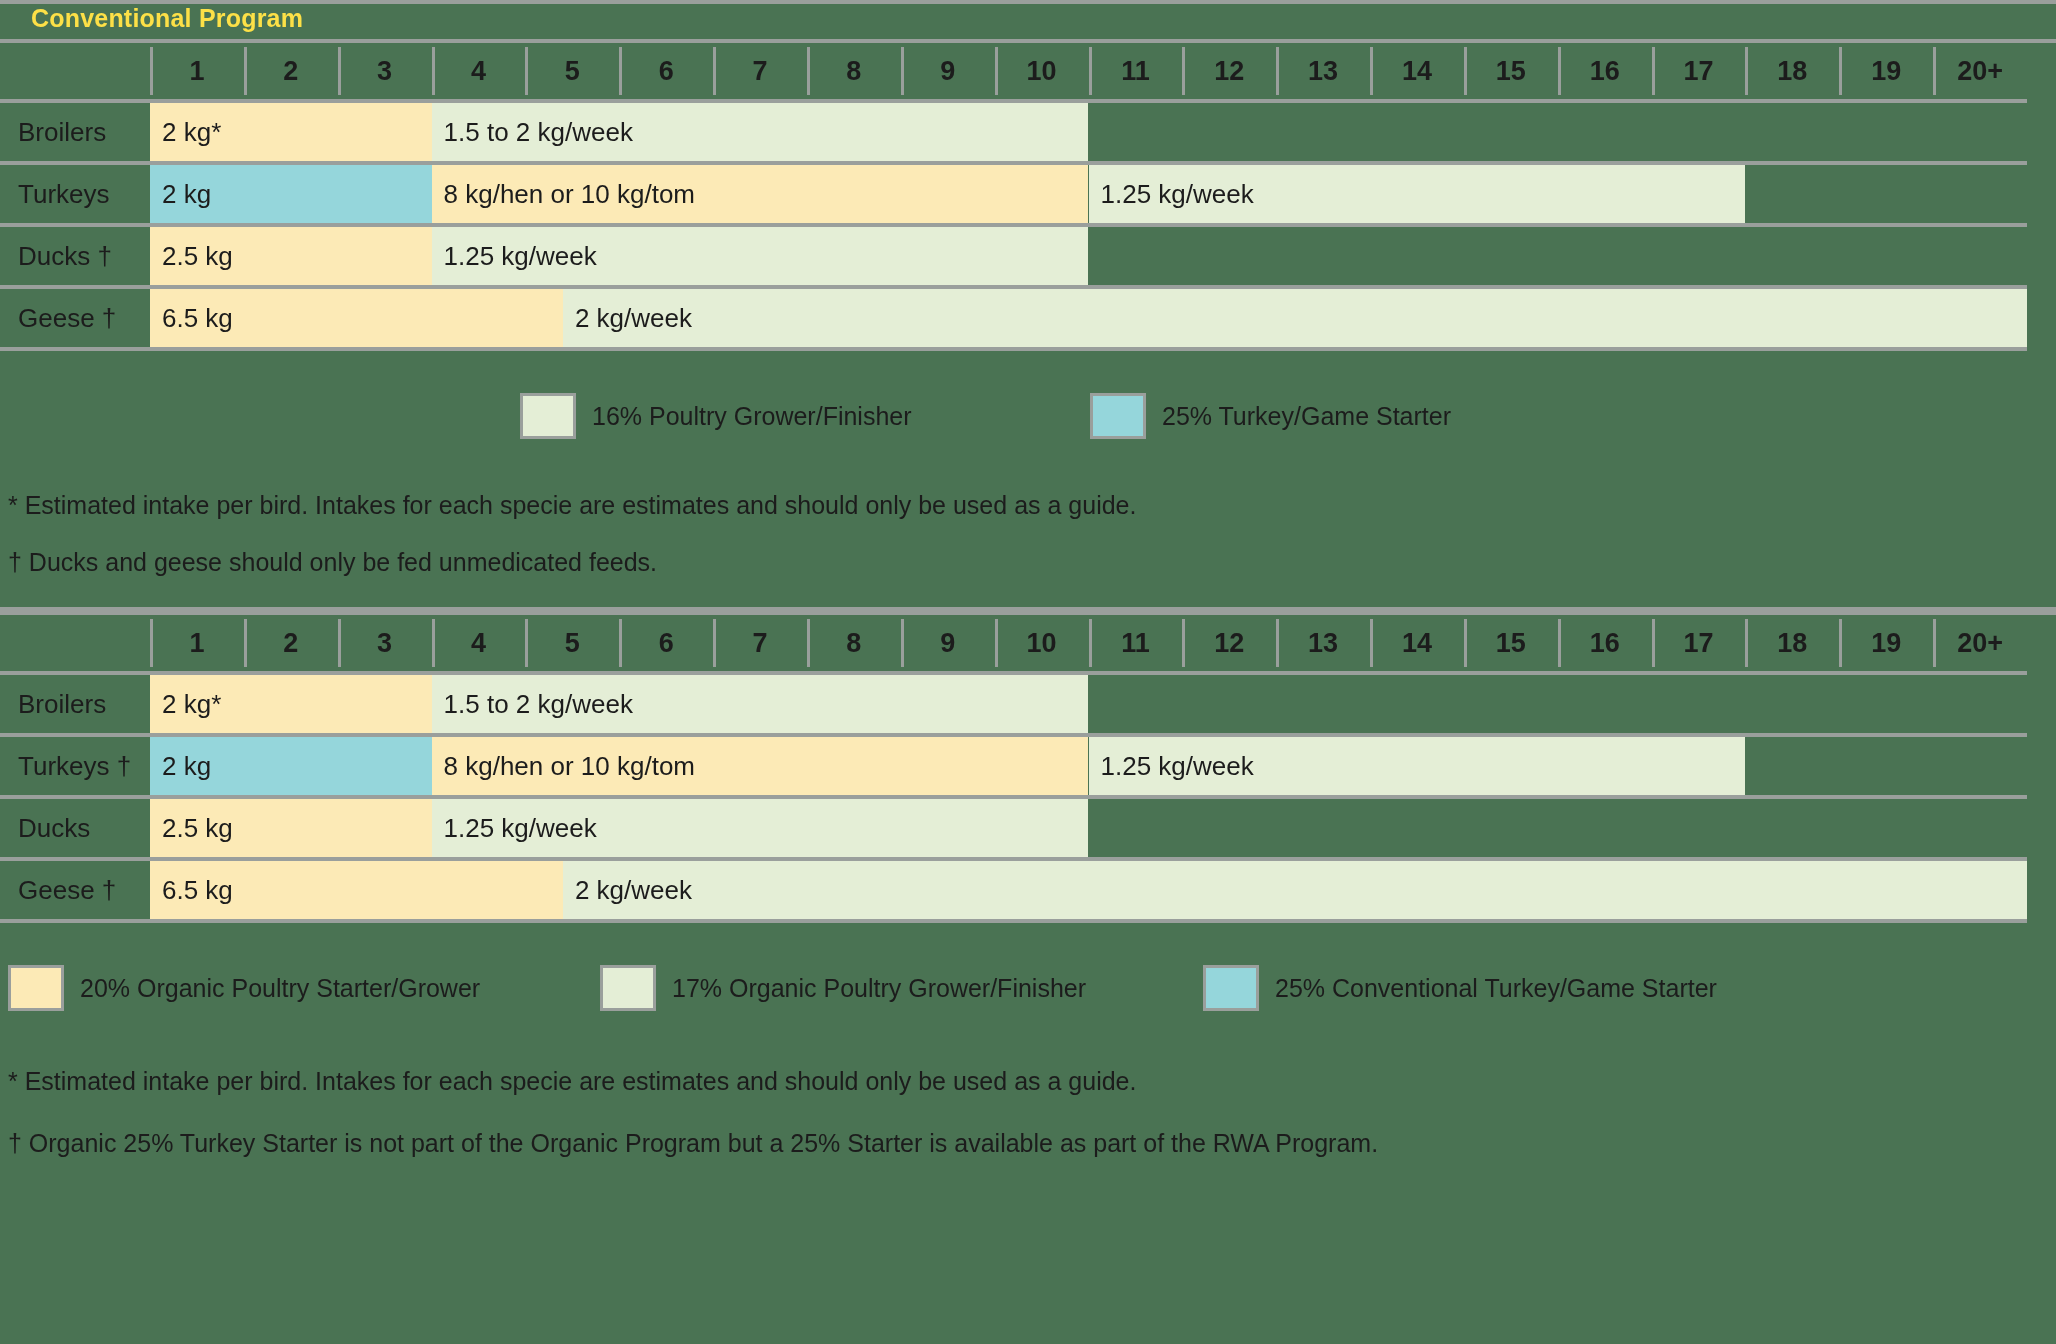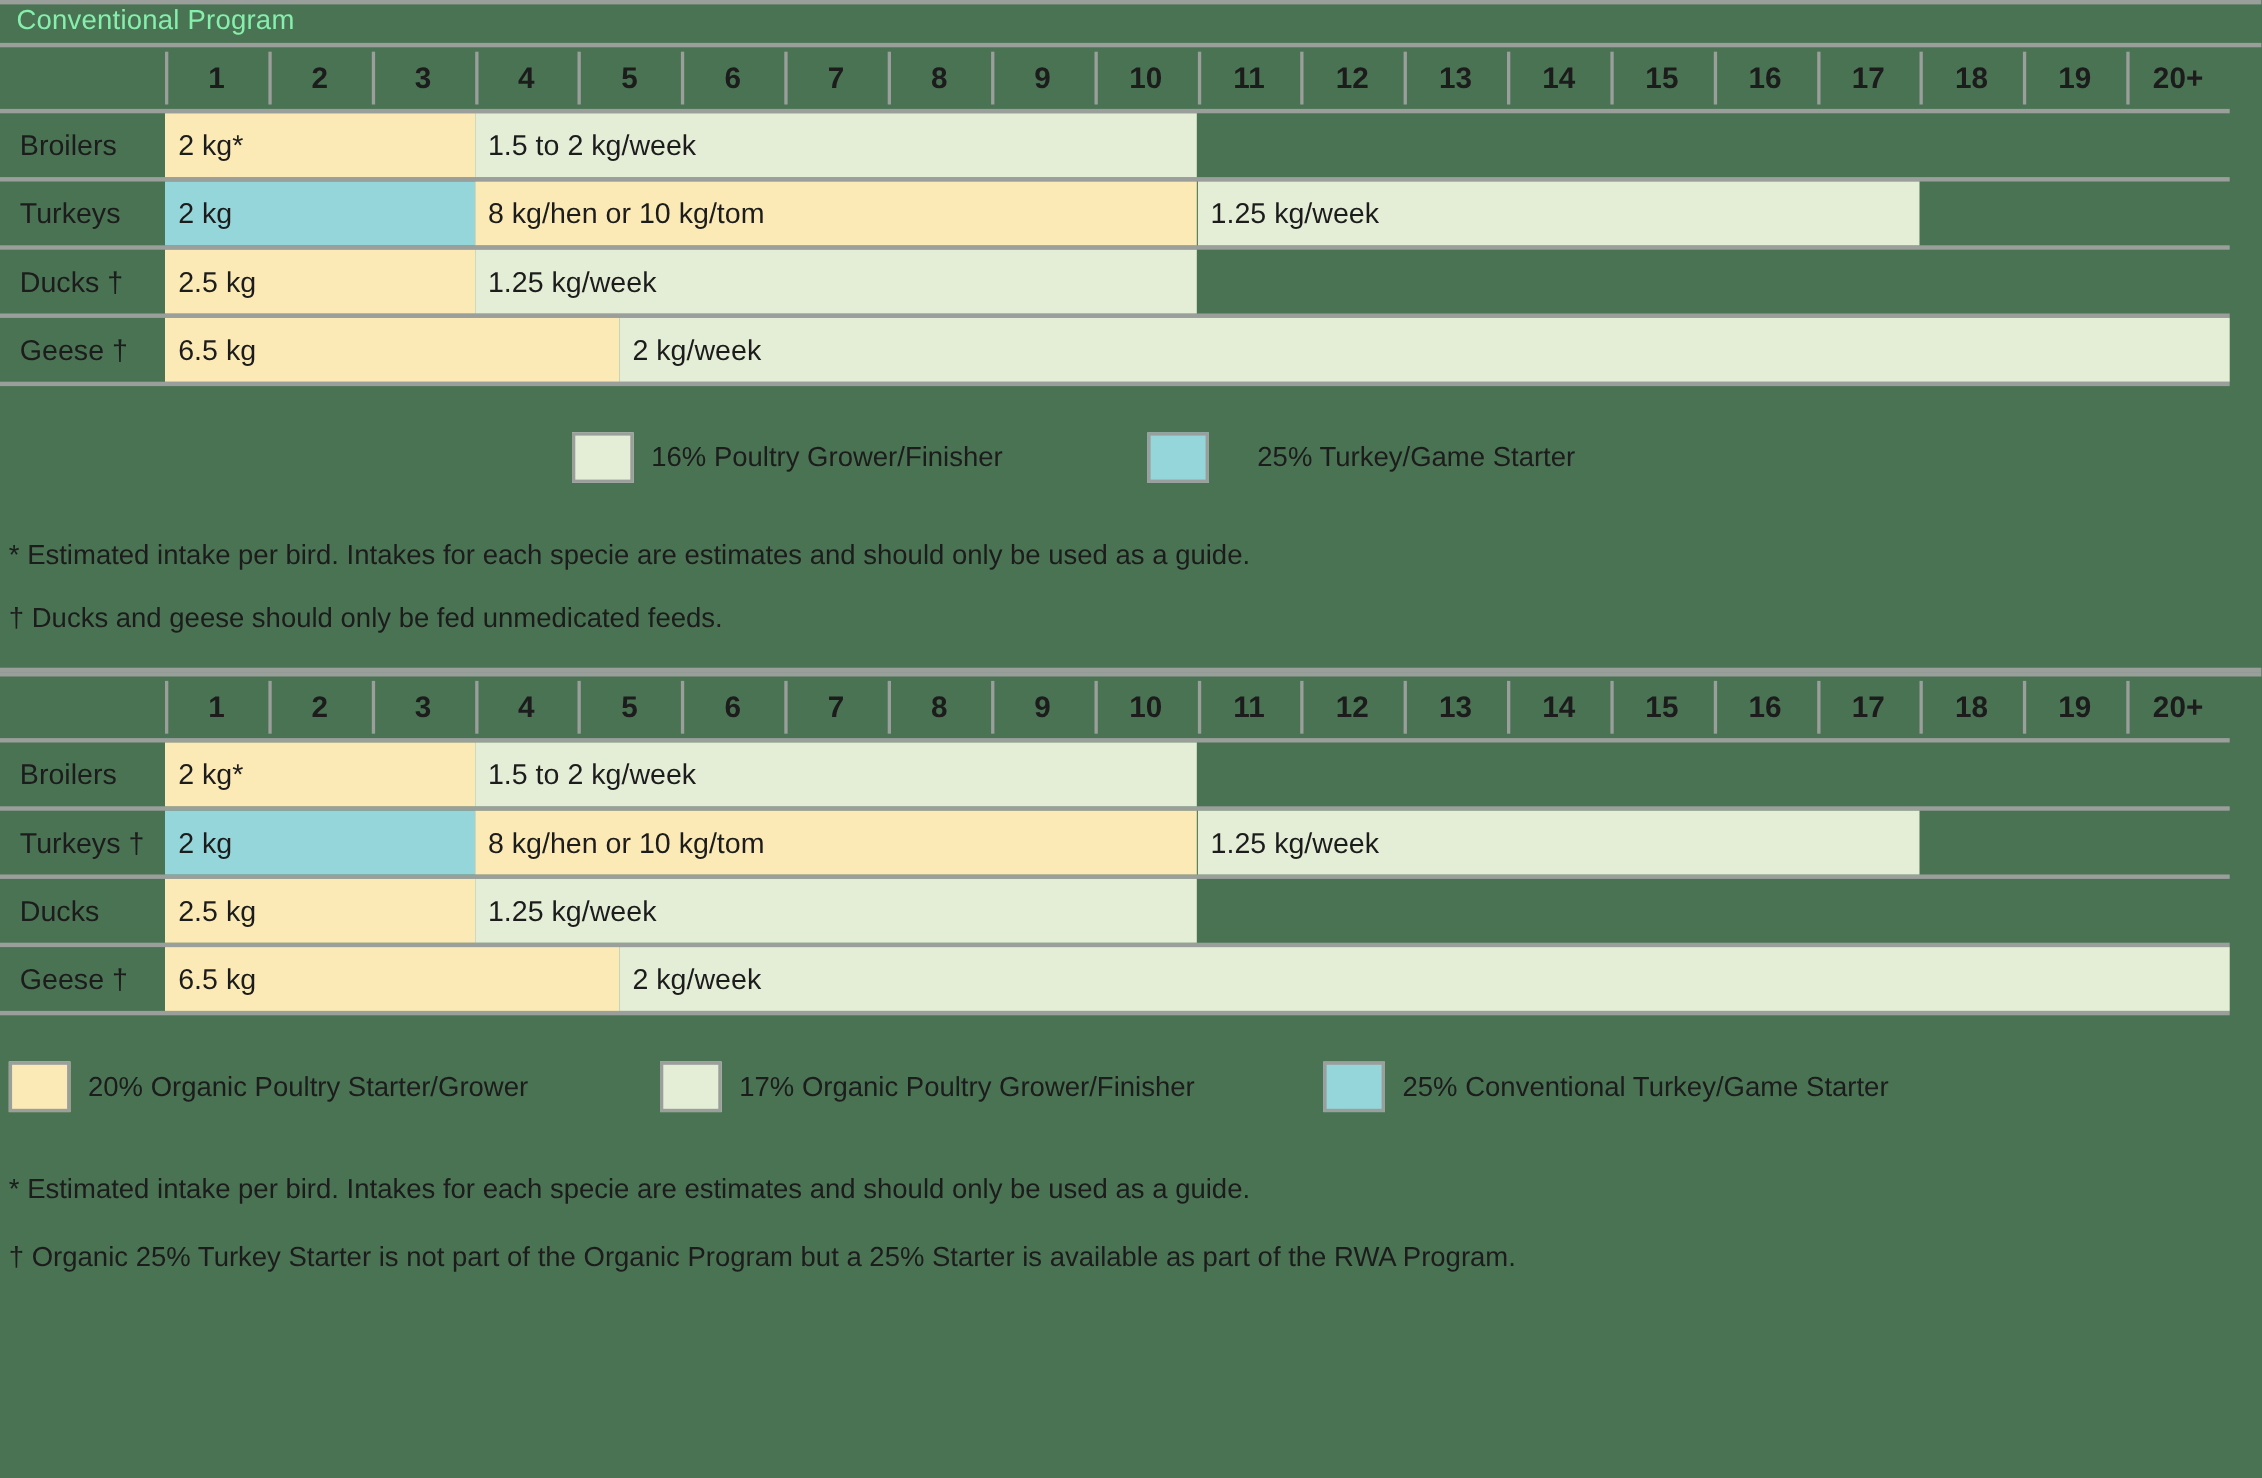--- a/index.html
+++ b/index.html
@@ -7,23 +7,23 @@
     width:2056px;height:1344px;
     background:#4a7353;
     font-family:"Liberation Sans", sans-serif;
     color:#2b2b2b;
     overflow:hidden;
   }
   .page{position:relative;width:2056px;height:1344px;}
 
   
   .section-title{
-    font-size:25px;font-weight:normal;color:#86efac;
+    font-size:25px;font-weight:bold;color:#fde047;
     letter-spacing:0.2px;
-    padding:0 0 6px 15px;
+    padding:0 0 6px 31px;
   }
   .rule{height:4px;background:#9a9f9c;}
 
   
   .tbl{position:relative;width:2027px;margin:0;}
   .row{position:relative;height:58px;}
   .row.hdr{height:56px;}
   .hline{height:4px;background:#9a9f9c;width:2027px;}
 
   .lbl{
@@ -162,21 +162,21 @@
             <span>2 kg/week</span>
           </div>
         </div>
         <div class="hline"></div>
       </div>
       <div class="legend" style="margin-top: 42px; margin-left: 8px; position: relative; height: 46px;">
         <div class="legend-item" style="margin-left: 0px; position: absolute; left: 512px;">
           <div class="swatch green"></div>
           <div class="legend-label">16% Poultry Grower/Finisher</div>
         </div>
-        <div class="legend-item" style="margin-left: 0px; position: absolute; left: 1035px; gap: 28px;">
+        <div class="legend-item" style="margin-left: 0px; position: absolute; left: 1082px;">
           <div class="swatch teal"></div>
           <div class="legend-label">25% Turkey/Game Starter</div>
         </div>
       </div>
       <div style="margin-top:52px;margin-left:8px">
         <div class="note" style="margin-bottom:28px">* Estimated intake per bird. Intakes for each specie are estimates and should only be used as a guide.</div>
         <div class="note" style="margin-bottom:28px">† Ducks and geese should only be fed unmedicated feeds.</div>
       </div>
     </div>
 

